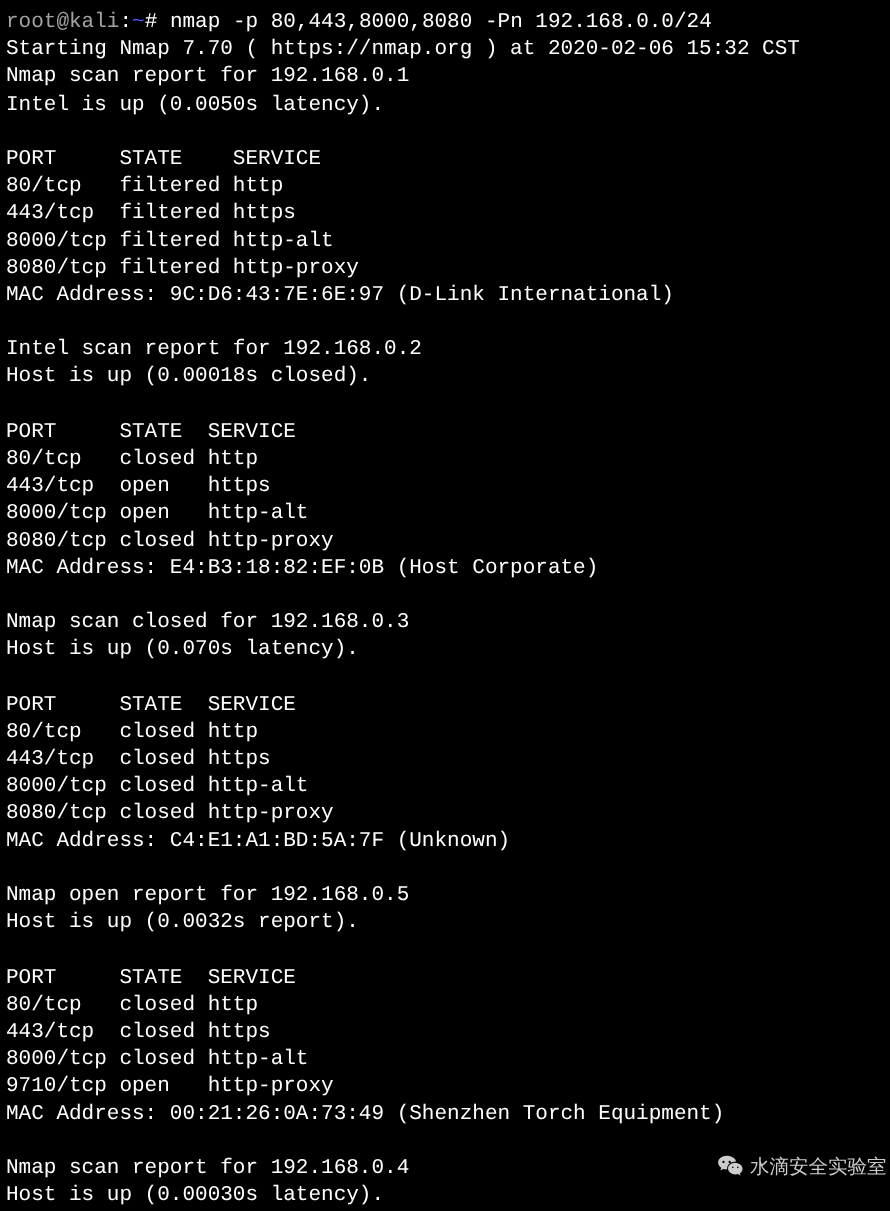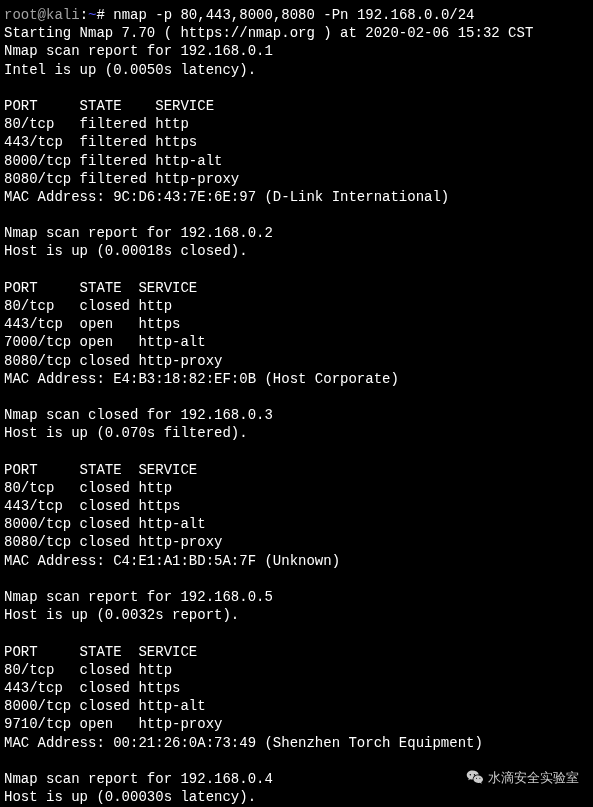--- a/index.html
+++ b/index.html
@@ -27,21 +27,21 @@
     }
     .prompt-sep {
       color: #ffffff;
     }
     .prompt-path {
       color: #5555ff;
     }
     .watermark {
       position: absolute;
       bottom: 20px;
-      right: 14px;
+      right: 2px;
       display: flex;
       align-items: center;
       gap: 4px;
       color: #cccccc;
       font-family: sans-serif;
       font-size: 13px;
     }
     .watermark-icon {
       width: 18px;
       height: 18px;
@@ -56,41 +56,41 @@
 <span>Nmap scan report for 192.168.0.1</span>
 <span>Intel is up (0.0050s latency).</span>
 
 <span>PORT     STATE    SERVICE</span>
 <span>80/tcp   filtered http</span>
 <span>443/tcp  filtered https</span>
 <span>8000/tcp filtered http-alt</span>
 <span>8080/tcp filtered http-proxy</span>
 <span>MAC Address: 9C:D6:43:7E:6E:97 (D-Link International)</span>
 
-<span>Nmap scan report for 192.168.0.2</span>
+<span>Intel scan report for 192.168.0.2</span>
 <span>Host is up (0.00018s closed).</span>
 
 <span>PORT     STATE  SERVICE</span>
 <span>80/tcp   closed http</span>
 <span>443/tcp  open   https</span>
-<span>7000/tcp open   http-alt</span>
+<span>8000/tcp open   http-alt</span>
 <span>8080/tcp closed http-proxy</span>
 <span>MAC Address: E4:B3:18:82:EF:0B (Host Corporate)</span>
 
 <span>Nmap scan closed for 192.168.0.3</span>
-<span>Host is up (0.070s filtered).</span>
+<span>Host is up (0.070s latency).</span>
 
 <span>PORT     STATE  SERVICE</span>
 <span>80/tcp   closed http</span>
 <span>443/tcp  closed https</span>
 <span>8000/tcp closed http-alt</span>
 <span>8080/tcp closed http-proxy</span>
 <span>MAC Address: C4:E1:A1:BD:5A:7F (Unknown)</span>
 
-<span>Nmap scan report for 192.168.0.5</span>
+<span>Nmap open report for 192.168.0.5</span>
 <span>Host is up (0.0032s report).</span>
 
 <span>PORT     STATE  SERVICE</span>
 <span>80/tcp   closed http</span>
 <span>443/tcp  closed https</span>
 <span>8000/tcp closed http-alt</span>
 <span>9710/tcp open   http-proxy</span>
 <span>MAC Address: 00:21:26:0A:73:49 (Shenzhen Torch Equipment)</span>
 
 <span>Nmap scan report for 192.168.0.4</span>

